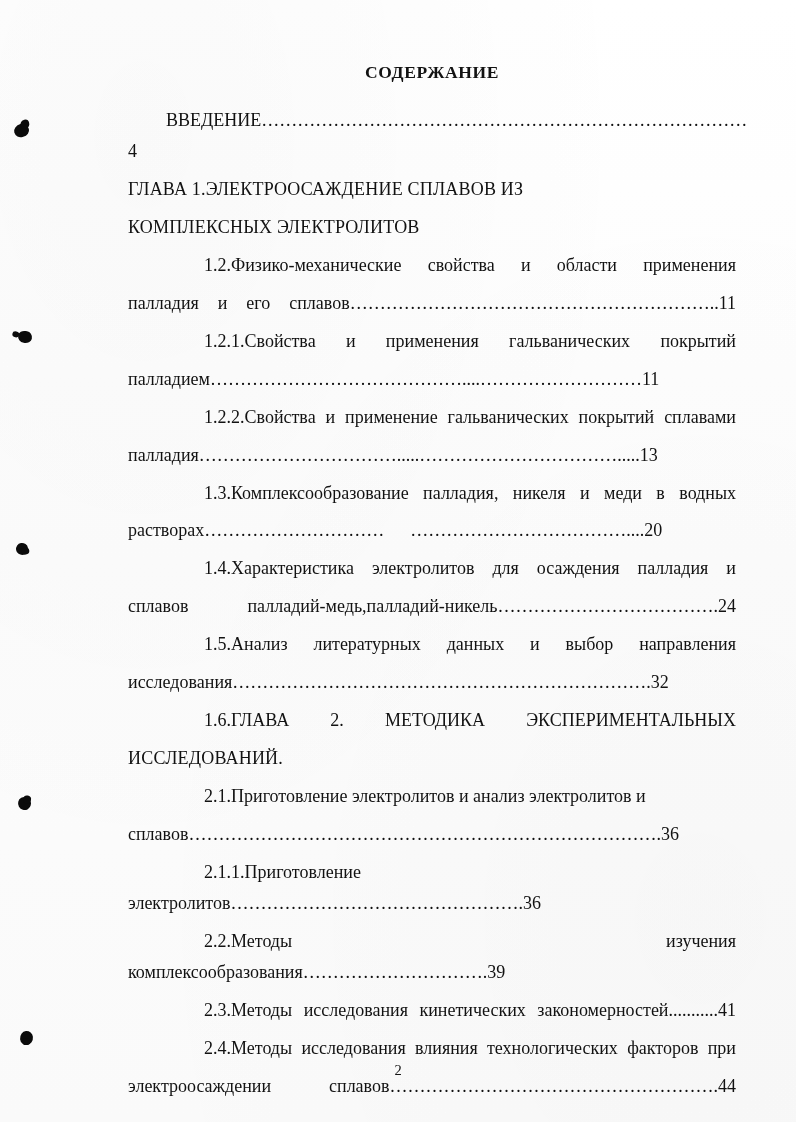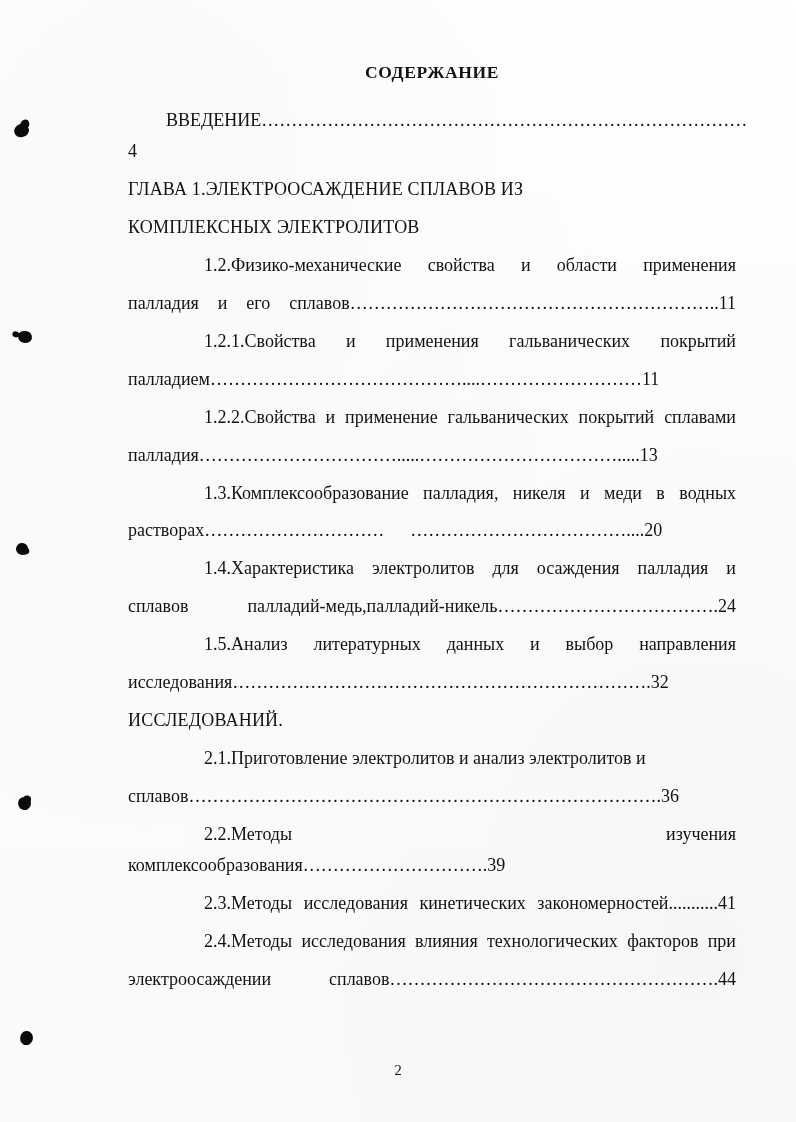--- a/index.html
+++ b/index.html
@@ -196,25 +196,27 @@
 
     <p class="entry indent justify-all"><span class="num">1.3.</span><span>Комплексообразование палладия, никеля и меди в водных</span></p>
     <p class="entry justify-all"><span>растворах</span><span>…………………………</span><span class="leader-gap"></span><span>………………………………....</span><span>20</span></p>
 
     <p class="entry indent justify-all"><span class="num">1.4.</span><span>Характеристика электролитов для осаждения палладия и</span></p>
     <p class="entry justify-all"><span>сплавов палладий-медь,палладий-никель</span><span>……………………………….</span><span>24</span></p>
 
     <p class="entry indent justify-all"><span class="num">1.5.</span><span>Анализ литературных данных и выбор направления</span></p>
     <p class="entry justify-all"><span>исследования</span><span>…………………………………………………………….</span><span>32</span></p>
 
+    <p class="entry indent justify-all"><span class="num">1.6.</span><span>ГЛАВА 2. МЕТОДИКА ЭКСПЕРИМЕНТАЛЬНЫХ</span></p>
     <p class="entry caps">ИССЛЕДОВАНИЙ.</p>
 
     <p class="entry indent flush-left"><span class="num">2.1.</span><span>Приготовление электролитов и анализ электролитов и</span></p>
     <p class="entry justify-all"><span>сплавов</span><span>…………………………………………………………………….</span><span>36</span></p>
 
+    <p class="entry indent justify-all"><span class="num">2.1.1.</span><span>Приготовление электролитов</span><span>………………………………………….</span><span>36</span></p>
 
 
     <p class="entry indent justify-all"><span class="num">2.2.</span><span>Методы изучения комплексообразования</span><span>………………………….</span><span>39</span></p>
 
     <p class="entry indent justify-all"><span class="num">2.3.</span><span>Методы исследования кинетических закономерностей</span><span>...........</span><span>41</span></p>
 
     <p class="entry indent justify-all"><span class="num">2.4.</span><span>Методы исследования влияния технологических факторов при</span></p>
     <p class="entry justify-all"><span>электроосаждении сплавов</span><span>……………………………………………….</span><span>44</span></p>
 
   </div>

